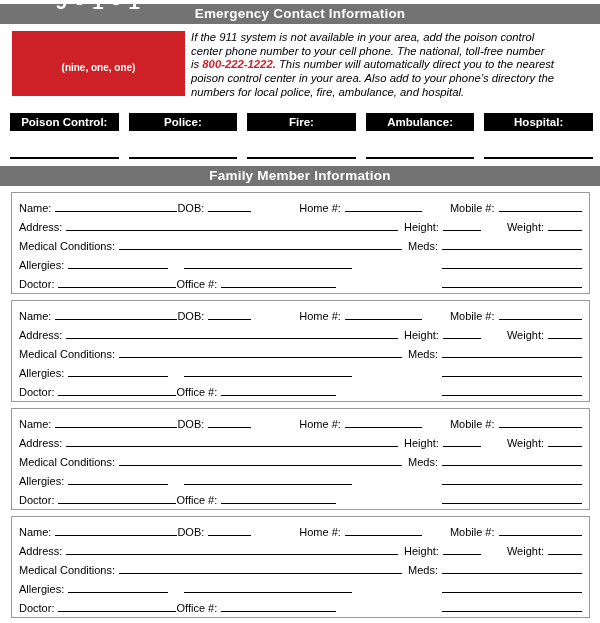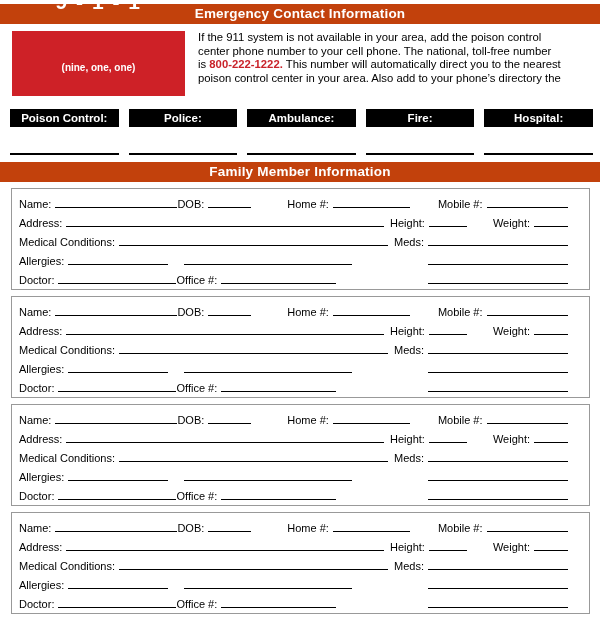--- a/index.html
+++ b/index.html
@@ -1,94 +1,95 @@
 <!DOCTYPE html>
 <html><head>
 <meta charset="utf-8">
 <style>
   * { margin:0; padding:0; box-sizing:border-box; }
   html,body { width:600px; height:623px; overflow:hidden; background:#fff;
     font-family:"Liberation Sans", sans-serif; color:#000; }
 
-  .bar { background:#c2410c; color:#fff; font-weight:bold; font-size:13.5px;
+  .bar { background:#737373; color:#fff; font-weight:bold; font-size:13.5px;
     text-align:center; height:20px; line-height:20px; letter-spacing:.2px; }
   #top-bar { margin-top:4px; }
 
   .top-section { display:flex; margin:7px 8px 0 12px; }
   .red-box { width:173px; height:65px; background:#ce2127; color:#fff;
     text-align:center; display:flex; flex-direction:column; justify-content:center;
     flex-shrink:0;gap:47px; }
   .r-num { font-size:21px; font-weight:bold; letter-spacing:1.5px; line-height:24px; }
   .r-words { font-size:10px; font-weight:bold; line-height:14px; }
   .r-cap { font-size:11px; font-weight:bold; line-height:15px; }
 
-  .intro { margin-left:13px; font-size:11.3px; line-height:13.7px; padding-top:0; }
+  .intro { margin-left:6px; font-size:11.3px; line-height:13.7px; padding-top:0;font-style:italic; }
   .intro div { white-space:nowrap; }
   .phone-red { color:#c9232a; font-weight:bold; }
 
   .contacts-row { display:flex; gap:10px; margin:13px 7px 0 10px; }
   .contact-col { flex:1; }
   .contact-box { background:#000; color:#fff; font-weight:bold; font-size:11.5px;
     height:18px; line-height:18px; text-align:center; }
   .contact-line { margin-top:26px; border-bottom:2px solid #000; height:0; }
 
   #family-bar { margin-top:7px; }
 
   .member-card { margin:6px 10px 0 11px; border:1.5px solid #999;
-    padding:4px 21px 0 7px; height:102px; background:#fff; }
+    padding:4px 7px 0 7px; height:102px; background:#fff; }
   .frow { display:flex; height:19px; font-size:11px; align-items:flex-end; }
   .lbl { white-space:nowrap; padding-bottom:2px; }
   .line { border-bottom:1.5px solid #000; height:0; margin-bottom:4px;
     display:inline-block; flex-shrink:0; }
   .grow { flex:1 1 auto; }
   .mlauto { margin-left:auto; }
   .ml4{margin-left:4px}.ml6{margin-left:6px}.ml8{}
   .ml10{margin-left:26px}.ml16{margin-left:16px}.ml22{margin-left:28px}
-  .ml36{margin-left:36px}
+  .ml36{margin-left:48px}
   .w122{width:122px}.w43{width:43px}.w77{width:77px}.w38{width:38px}
   .w34{width:34px}.w140{width:140px}.w100{width:100px}.w168{width:168px}
   .w118{width:118px}.w115{width:115px}
 </style>
 </head>
 <body>
 
 <div id="top-bar" class="bar">Emergency Contact Information</div>
 
 <div class="top-section">
   <div class="red-box">
     <div class="r-num">9 - 1 - 1</div>
     <div class="r-words">(nine, one, one)</div>
     <div class="r-cap">Emergency Transport System</div>
   </div>
   <div class="intro">
     <div>If the 911 system is not available in your area, add the poison control</div>
     <div>center phone number to your cell phone. The national, toll-free number</div>
     <div><span>is </span><span class="phone-red">800-222-1222.</span><span> This number will automatically direct you to the nearest</span></div>
     <div>poison control center in your area. Also add to your phone’s directory the</div>
+    <div>numbers for local police, fire, ambulance, and hospital.</div>
   </div>
 </div>
 
 <div class="contacts-row">
   <div class="contact-col">
     <div class="contact-box">Poison Control:</div>
     <div class="contact-line"></div>
   </div>
   <div class="contact-col">
     <div class="contact-box">Police:</div>
     <div class="contact-line"></div>
   </div>
   <div class="contact-col">
+    <div class="contact-box">Fire:</div>
+    <div class="contact-line"></div>
+  </div>
+  <div class="contact-col">
     <div class="contact-box">Ambulance:</div>
     <div class="contact-line"></div>
   </div>
   <div class="contact-col">
-    <div class="contact-box">Fire:</div>
-    <div class="contact-line"></div>
-  </div>
-  <div class="contact-col">
     <div class="contact-box">Hospital:</div>
     <div class="contact-line"></div>
   </div>
 </div>
 
 <div id="family-bar" class="bar">Family Member Information</div>
 
 <div class="member-card">
   <div class="frow">
     <span class="lbl">Name:</span>

